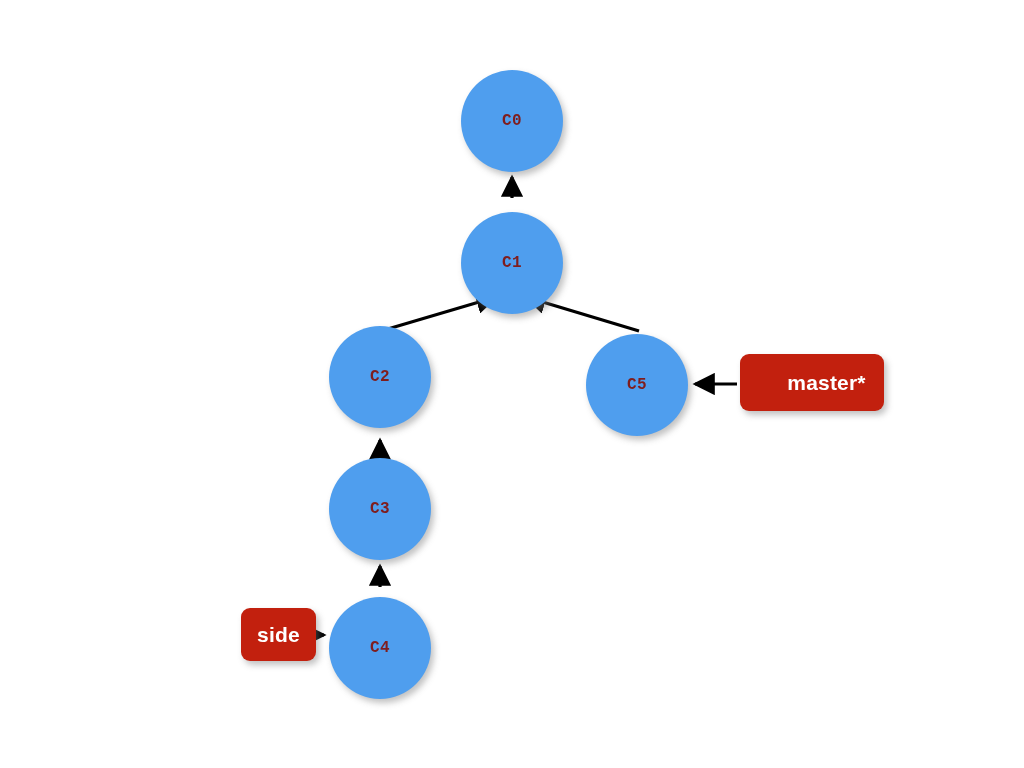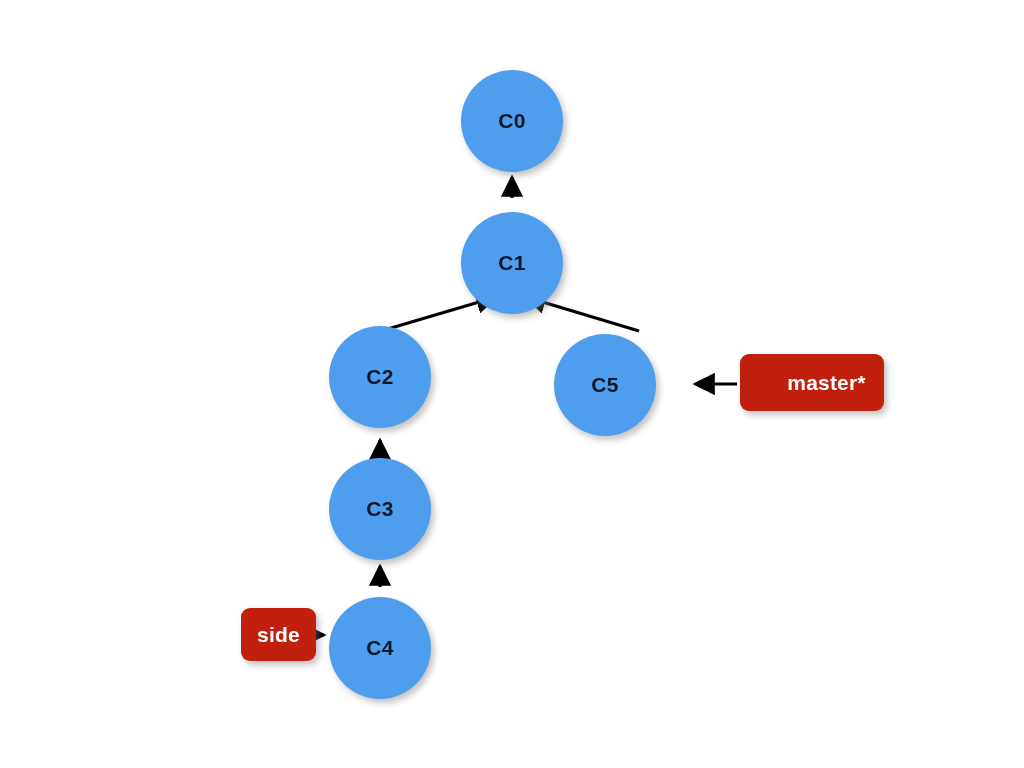--- a/index.html
+++ b/index.html
@@ -30,24 +30,24 @@
   .commit-node {
     position: absolute;
     border-radius: 50%;
     background: #4f9eee;
     box-shadow: 3px 4px 6px rgba(120,120,120,0.45);
     display: flex;
     align-items: center;
     justify-content: center;
   }
   .commit-label {
-    color: #0f172a;
-    font-family: Liberation Sans, sans-serif;
+    color: #7f1d1d;
+    font-family: Liberation Mono, monospace;
     font-weight: bold;
-    font-size: 21px;
+    font-size: 16px;
     letter-spacing: 0.3px;
     user-select: none;
   }
   .branch-tag {
     position: absolute;
     background: #c2200e;
     border-radius: 9px;
     box-shadow: 3px 4px 6px rgba(120,120,120,0.45);
     display: flex;
     align-items: center;
@@ -103,21 +103,21 @@
   </div>
 
   <div class="commit-node" style="left:329px; top:458px; width:102px; height:102px;">
     <span class="commit-label">C3</span>
   </div>
 
   <div class="commit-node" style="left:329px; top:597px; width:102px; height:102px;">
     <span class="commit-label">C4</span>
   </div>
 
-  <div class="commit-node" style="left:554px; top:334px; width:102px; height:102px;">
+  <div class="commit-node" style="left:586px; top:334px; width:102px; height:102px;">
     <span class="commit-label">C5</span>
   </div>
 
   <div class="branch-tag" style="left:740px; top:354px; width:115px; height:57px;padding-left:29px;">
     <span class="branch-tag-label">master*</span>
   </div>
 
   <div class="branch-tag" style="left:201px; top:608px; width:75px; height:53px;margin-left:40px;">
     <span class="branch-tag-label">side</span>
   </div>

